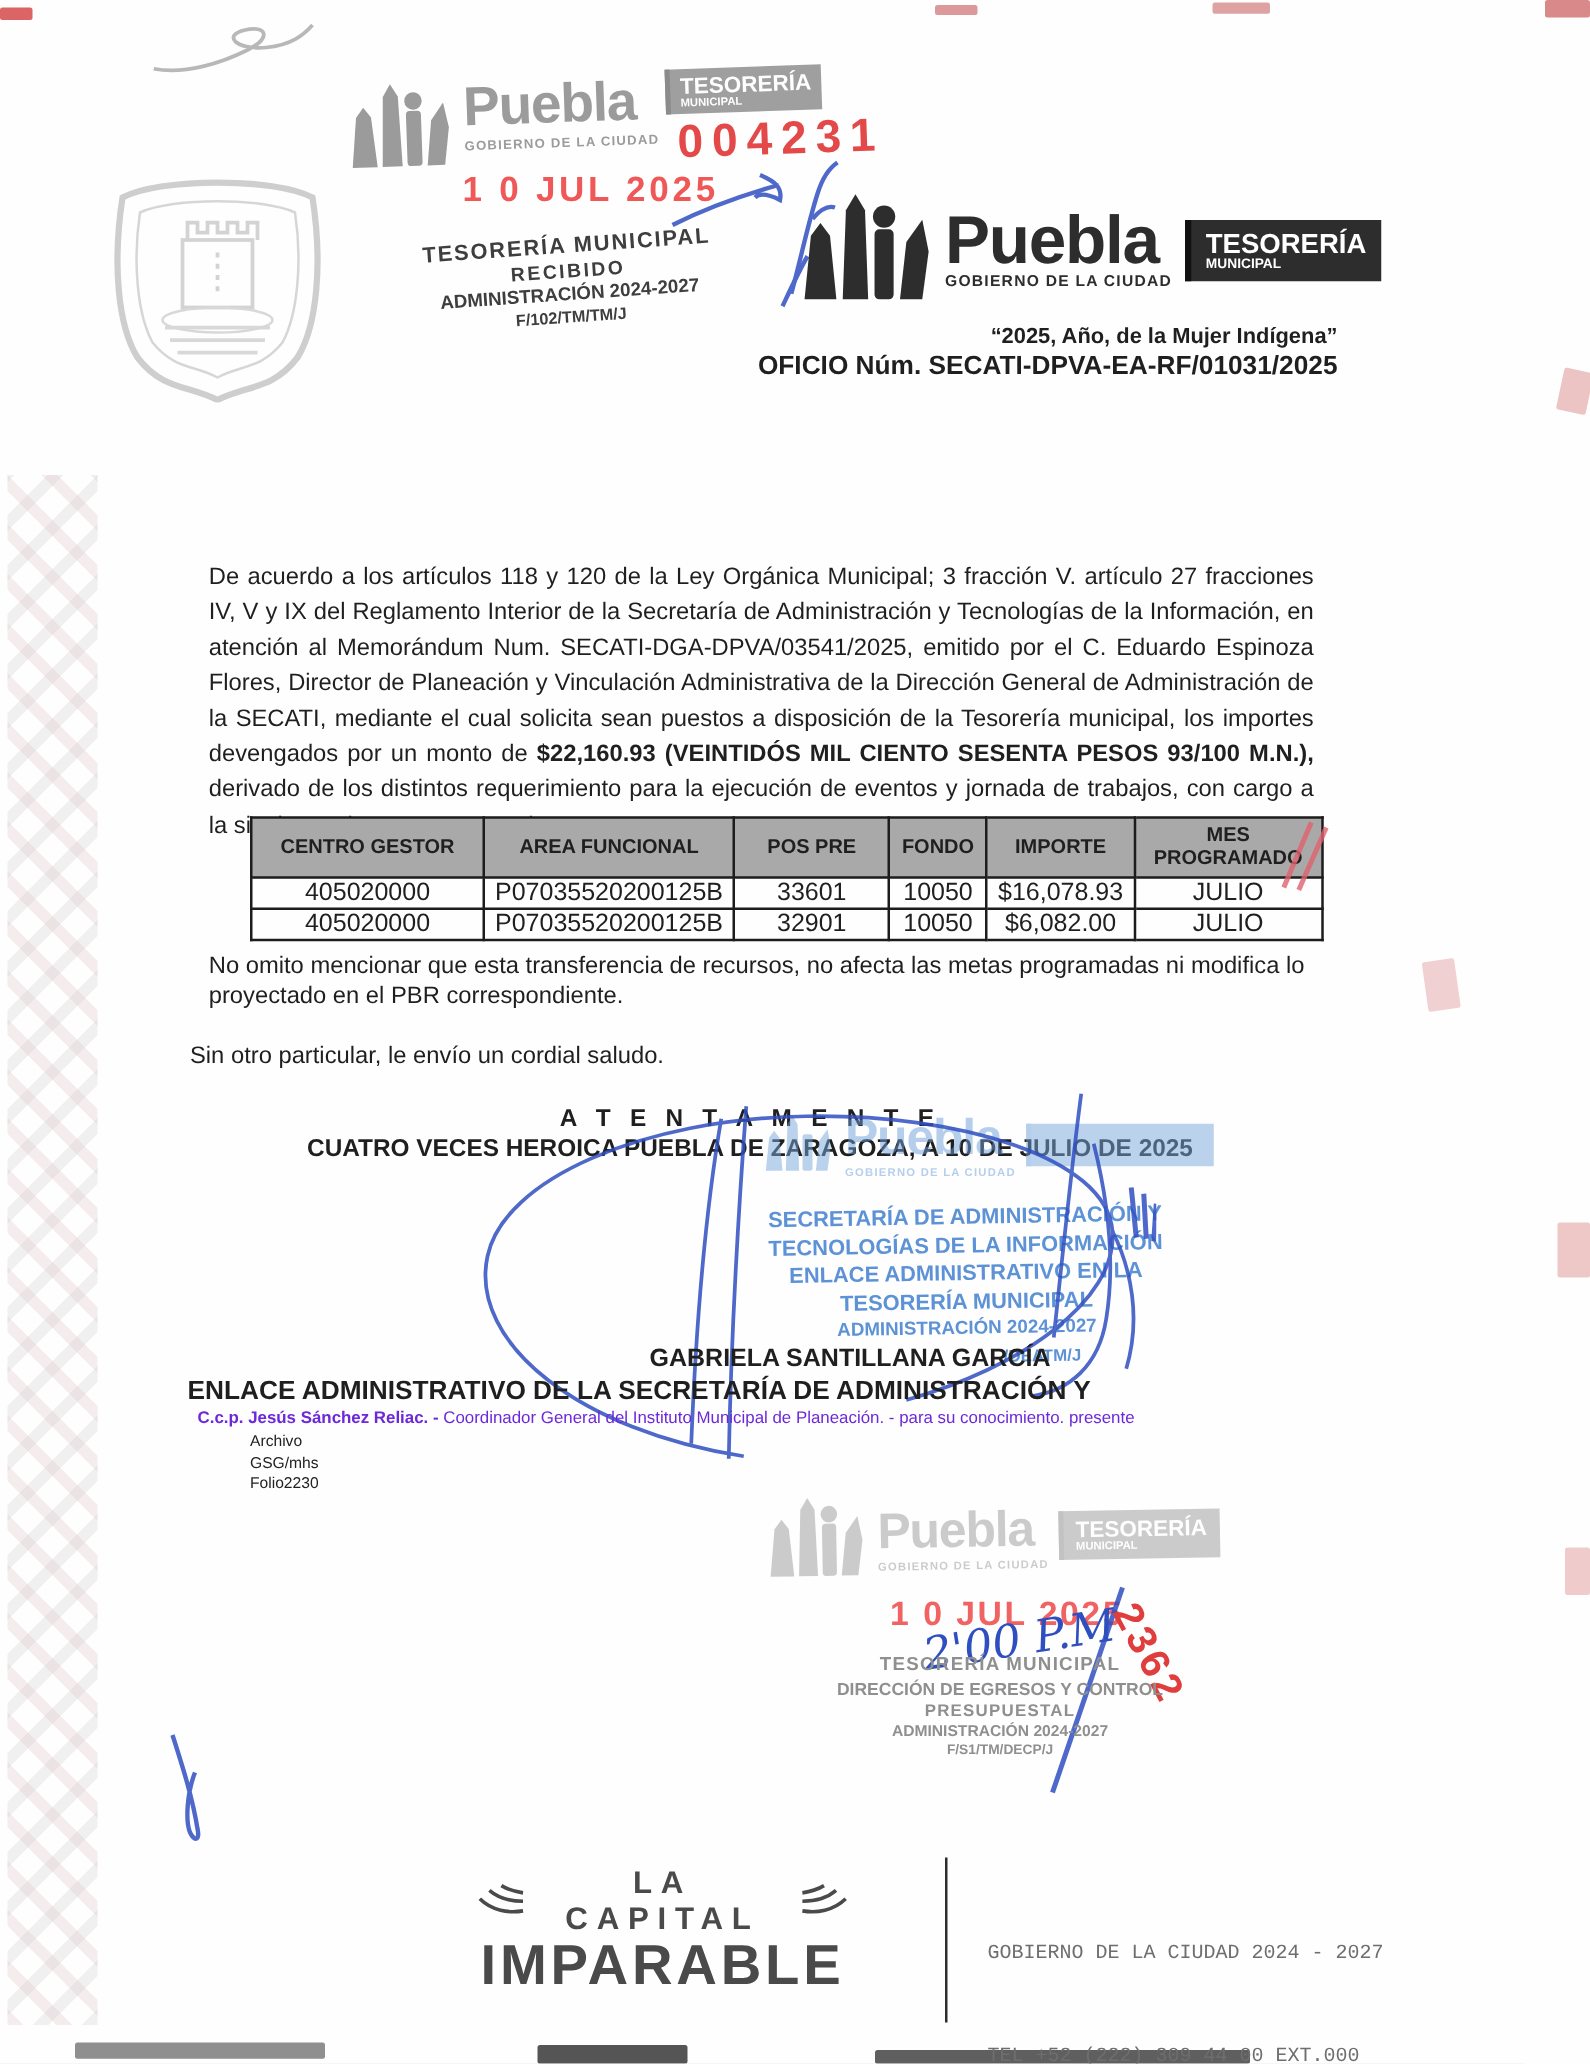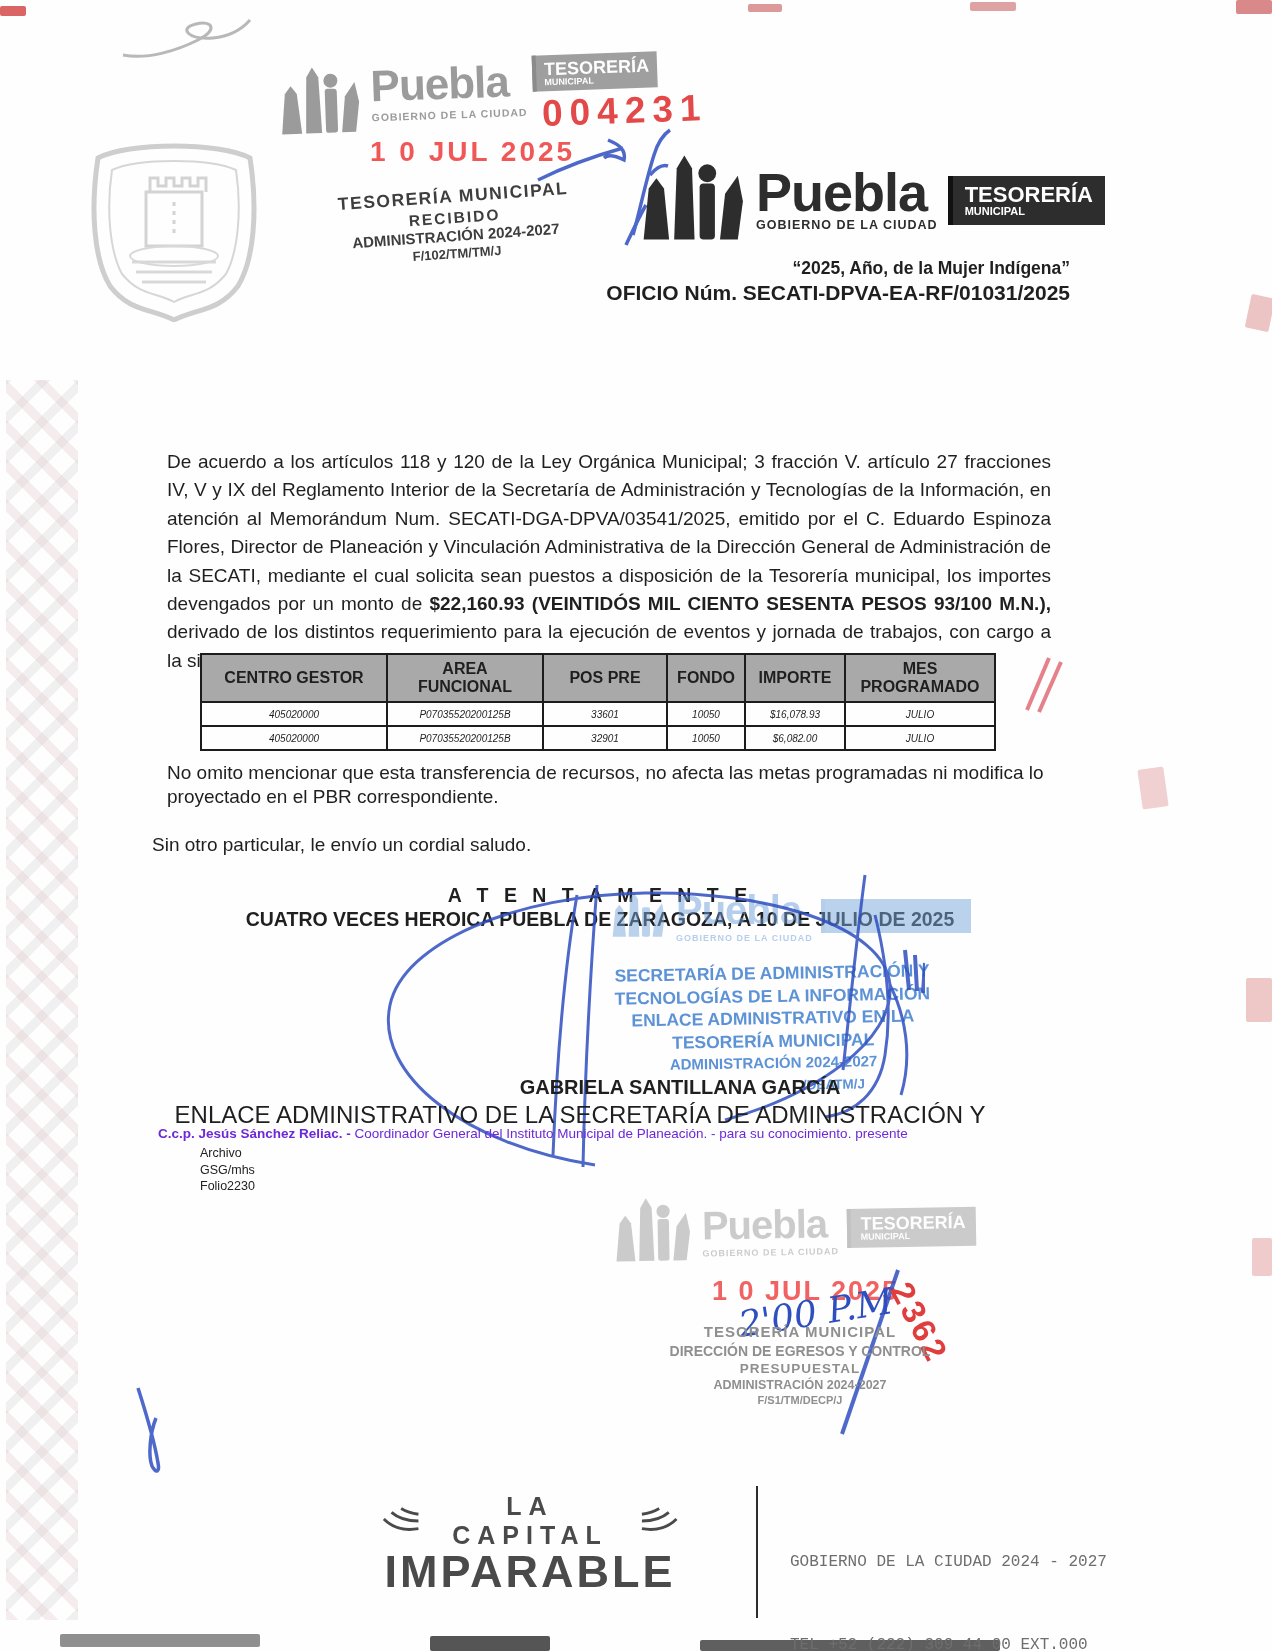--- a/index.html
+++ b/index.html
@@ -55,37 +55,37 @@
   .addressee { position:absolute; left:135px; top:336px; font-size:19.5px; font-weight:bold; line-height:28px; }
   .addressee .presente { letter-spacing:2px; }
   
   .para1 { position:absolute; left:167px; top:448px; width:884px; font-size:19px; line-height:28.4px; text-align:justify; }
   .para2 { position:absolute; left:167px; top:761px; width:900px; font-size:19px; line-height:24px; }
   .para3 { position:absolute; left:152px; top:834px; font-size:19px; }
   
   .budget-table { position:absolute; left:200px; top:653px; border-collapse:collapse; }
   .budget-table th, .budget-table td { border:2px solid #1c1c1c; text-align:center; vertical-align:middle; }
   .budget-table th { background:#a9a9a9; font-size:16px; font-weight:bold; height:48px; padding:2px 8px; line-height:1.15; }
-  .budget-table td { font-size:10px; height:24px; padding:0 18px;font-style:italic; }
+  .budget-table td { font-size:20px; height:24px; padding:0 8px; }
   .red-slashes { position:absolute; left:1005px; top:652px; }
   
   .closing { position:absolute; left:150px; top:884px; width:900px; text-align:center; font-weight:bold; font-size:19.5px; line-height:23.5px; }
   .closing .at { letter-spacing:5px; }
   
   .blue-logo-faint { position:absolute; left:608px; top:888px; display:flex; align-items:center; opacity:.5; filter:blur(.6px); }
   .blue-logo-faint .logo-brand { font-size:40px; color:#6f9fdb; }
   .blue-logo-faint .logo-sub { font-size:9px; color:#6f9fdb; font-weight:bold; }
   .blue-logo-faint .badge-box { background:#7aa7dd; width:150px; height:34px; margin-left:8px; border-left:4px solid #6f9fdb; }
   .blue-seal-text { position:absolute; left:588px; top:962px; width:370px; text-align:center; color:#5d93d6; font-size:17.5px; font-weight:bold; line-height:22.5px; transform:rotate(-1deg); }
   .blue-seal-text .small1 { font-size:15px; }
   .blue-seal-text .small2 { font-size:13.5px; }
   
   .signature-svg { position:absolute; left:345px; top:855px; }
   .signer-name { position:absolute; left:420px; top:1076px; width:520px; text-align:center; font-size:20px; font-weight:bold; }
-  .signer-title { position:absolute; left:150px; top:1101px; width:860px; text-align:center; font-size:24px; font-weight:normal; }
+  .signer-title { position:absolute; left:150px; top:1101px; width:860px; font-size:21px; font-weight:bold; }
   
   .ccp { position:absolute; left:158px; top:1126px; font-size:13.5px; color:#6d28d9; }
   .ccp b { font-weight:bold; }
   .ccp-lines { position:absolute; left:200px; top:1145px; font-size:12.5px; line-height:16.5px; color:#222; }
   
   .stamp-bottom-logo { position:absolute; left:610px; top:1192px; display:flex; align-items:center; opacity:.5; transform:rotate(-1deg); }
   .stamp-bottom-logo .logo-brand { font-size:40px; color:#9a9a9a; }
   .stamp-bottom-logo .logo-sub { font-size:9px; color:#9a9a9a; font-weight:bold; }
   .stamp-bottom-logo .logo-badge { background:#9a9a9a; margin-left:8px; border-left:4px solid #888; padding:6px 10px; }
   .stamp-bottom-logo .badge-line1 { font-size:18px; }
@@ -202,21 +202,21 @@
   <div class="hdr-quote">“2025, Año, de la Mujer Indígena”</div>
   <div class="hdr-oficio">OFICIO Núm. SECATI-DPVA-EA-RF/01031/2025</div>
 
 
   <div class="para1"><span>De acuerdo a los artículos 118 y 120 de la Ley Orgánica Municipal; 3 fracción V. artículo 27 fracciones IV, V y IX del Reglamento Interior de la Secretaría de Administración y Tecnologías de la Información, en atención al Memorándum Num. SECATI-DGA-DPVA/03541/2025, emitido por el C. Eduardo Espinoza Flores, Director de Planeación y Vinculación Administrativa de la Dirección General de Administración de la SECATI, mediante el cual solicita  sean puestos a disposición de la Tesorería municipal, los importes devengados por un monto de </span><b>$22,160.93 (VEINTIDÓS MIL CIENTO SESENTA PESOS 93/100 M.N.),</b><span> derivado de los distintos requerimiento para la ejecución de eventos y jornada de trabajos, con cargo a la siguiente clave presupuestal:</span></div>
 
   <table class="budget-table">
     <thead>
       <tr>
         <th style="width:186px">CENTRO GESTOR</th>
-        <th style="width:156px">AREA FUNCIONAL</th>
+        <th style="width:180px">AREA FUNCIONAL</th>
         <th style="width:124px">POS PRE</th>
         <th style="width:78px">FONDO</th>
         <th style="width:100px">IMPORTE</th>
         <th style="width:150px">MES PROGRAMADO</th>
       </tr>
     </thead>
     <tbody>
       <tr>
         <td>405020000</td>
         <td>P07035520200125B</td>

